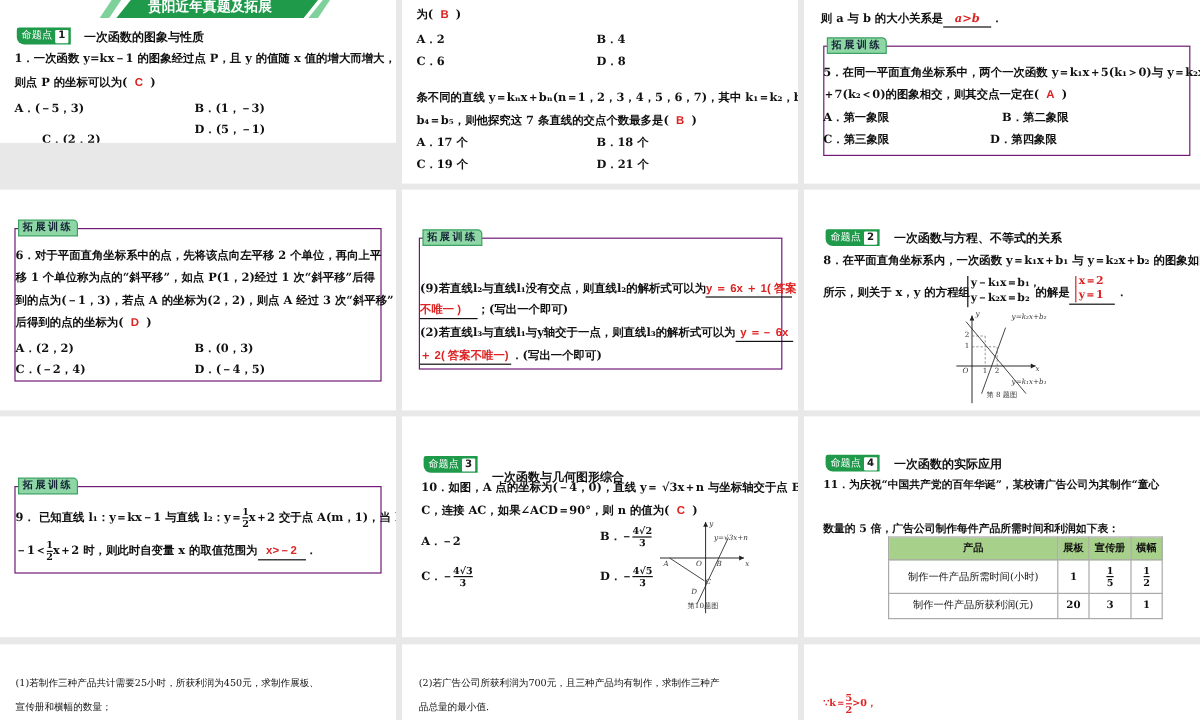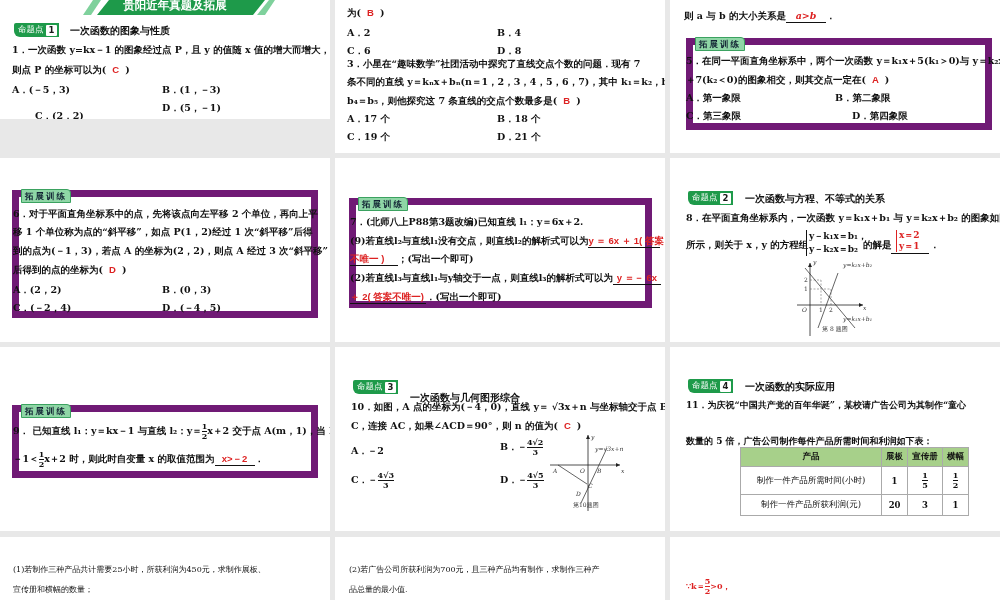--- a/index.html
+++ b/index.html
@@ -8,21 +8,21 @@
   .panel { position: absolute; background: #fff; overflow: hidden; }
   .p { font-size: 9.5px; line-height: 17.5px; position: absolute; white-space: nowrap; }
   .bold { font-weight: bold; }
   .ans { color: #d22; font-weight: bold; font-family: "Liberation Sans", sans-serif; }
   .ansi { color: #d22; font-style: italic; }
   .blank { display: inline-block; border-bottom: 1px solid #111; text-align: center; color: #d22; line-height: 12px; }
   .opt { position: absolute; font-size: 9.5px; font-weight: bold; white-space: nowrap; }
   .badge { position: absolute; display: flex; align-items: center; height: 14px; background: #1e9a4a; border-radius: 2px 0 0 6px; padding: 0 2px 0 4px; color: #fff; font-size: 8.5px; font-family: "DejaVu Sans", sans-serif; }
   .badge .num { background: #fff; color: #1a1a1a; font-weight: bold; margin-left: 2px; padding: 0 3px; font-size: 8.5px; line-height: 11px; border-radius: 1px; }
   .ptitle { position: absolute; font-family: "DejaVu Sans", sans-serif; font-weight: bold; font-size: 10px; }
-  .tz-box { position: absolute; border: 7px solid #701a75; }
+  .tz-box { position: absolute; border: 1px solid #701a75; }
   .tz-tag { position: absolute; left: 2px; top: -8px; background: #8fd6a6; border: 1px solid #3ba260; color: #123; font-size: 8.5px; font-family: "DejaVu Sans", sans-serif; font-weight: bold; padding: 0 3px; letter-spacing: 2px; line-height: 12px; border-radius: 0 4px 0 0; }
   .banner { position: absolute; left: 75px; top: 0; width: 200px; height: 15px; }
   .banner .text { position: absolute; left: 0; right: 0; top: -2px; text-align: center; color: #fff; font-family: "DejaVu Sans", sans-serif; font-weight: bold; font-size: 11.5px; }
   table.tbl { position: absolute; border-collapse: collapse; font-size: 8.5px; text-align: center; }
   table.tbl th { background: #a7d08a; font-family: "DejaVu Sans", sans-serif; font-weight: bold; padding: 3px 4px; border: 1px solid #aaa; }
   table.tbl td { border: 1px solid #aaa; padding: 4px 4px; font-weight: bold; }
   .frac { display: inline-block; vertical-align: middle; text-align: center; line-height: 9px; font-size: 8px; }
   .frac span { display: block; }
   .frac .n { border-bottom: 1px solid #111; }
   .cap { position: absolute; font-size: 6px; color: #333; }
@@ -56,21 +56,20 @@
 </div>
 
 <div class="panel" style="left:335px;top:0;width:330px;height:153px;">
   <div class="p bold" style="left:12px;top:4px;">
     <span>为(</span><span class="ans" style="margin:0 6px;">B</span><span>)</span>
   </div>
   <div class="opt" style="left:12px;top:27px;">A．2</div>
   <div class="opt" style="left:162px;top:27px;">B．4</div>
   <div class="opt" style="left:12px;top:45px;">C．6</div>
   <div class="opt" style="left:162px;top:45px;">D．8</div>
-  <div class="p bold" style="left:12px;top:55px;">3．小星在“趣味数学”社团活动中探究了直线交点个数的问题．现有 7</div>
   <div class="p bold" style="left:12px;top:73px;">条不同的直线 y＝kₙx＋bₙ(n＝1，2，3，4，5，6，7)，其中 k₁＝k₂，b₃＝</div>
   <div class="p bold" style="left:12px;top:92px;">
     <span>b₄＝b₅，则他探究这 7 条直线的交点个数最多是(</span><span class="ans" style="margin:0 6px;">B</span><span>)</span>
   </div>
   <div class="opt" style="left:12px;top:113px;">A．17 个</div>
   <div class="opt" style="left:162px;top:113px;">B．18 个</div>
   <div class="opt" style="left:12px;top:131px;">C．19 个</div>
   <div class="opt" style="left:162px;top:131px;">D．21 个</div>
 </div>
 
@@ -81,21 +80,21 @@
   <div class="tz-box" style="left:16px;top:38px;width:306px;height:92px;">
     <div class="tz-tag">拓展训练</div>
   </div>
   <div class="p bold" style="left:16px;top:52px;">5．在同一平面直角坐标系中，两个一次函数 y＝k₁x＋5(k₁＞0)与 y＝k₂x</div>
   <div class="p bold" style="left:16px;top:71px;">
     <span>＋7(k₂＜0)的图象相交，则其交点一定在(</span><span class="ans" style="margin:0 6px;">A</span><span>)</span>
   </div>
   <div class="opt" style="left:16px;top:92px;">A．第一象限</div>
   <div class="opt" style="left:165px;top:92px;">B．第二象限</div>
   <div class="opt" style="left:16px;top:110px;">C．第三象限</div>
-  <div class="opt" style="left:182px;top:110px;">D．第四象限</div>
+  <div class="opt" style="left:155px;top:110px;">D．第四象限</div>
 </div>
 
 <div class="panel" style="left:0;top:158px;width:330px;height:184px;">
   <div class="tz-box" style="left:12px;top:32px;width:306px;height:128px;">
     <div class="tz-tag">拓展训练</div>
   </div>
   <div class="p bold" style="left:13px;top:47px;">6．对于平面直角坐标系中的点，先将该点向左平移 2 个单位，再向上平</div>
   <div class="p bold" style="left:13px;top:65px;">移 1 个单位称为点的“斜平移”，如点 P(1，2)经过 1 次“斜平移”后得</div>
   <div class="p bold" style="left:13px;top:84px;">到的点为(－1，3)，若点 A 的坐标为(2，2)，则点 A 经过 3 次“斜平移”</div>
   <div class="p bold" style="left:13px;top:103px;">
@@ -104,21 +103,20 @@
   <div class="opt" style="left:13px;top:126px;">A．(2，2)</div>
   <div class="opt" style="left:162px;top:126px;">B．(0，3)</div>
   <div class="opt" style="left:13px;top:144px;">C．(－2，4)</div>
   <div class="opt" style="left:162px;top:144px;">D．(－4，5)</div>
 </div>
 
 <div class="panel" style="left:335px;top:158px;width:330px;height:184px;">
   <div class="tz-box" style="left:14px;top:40px;width:303px;height:110px;">
     <div class="tz-tag">拓展训练</div>
   </div>
-  <div class="p bold" style="left:15px;top:55px;">7．(北师八上P88第3题改编)已知直线  l₁：y＝6x＋2.</div>
   <div class="p bold" style="left:15px;top:74px;">
     <span>(9)若直线l₂与直线l₁没有交点，则直线l₂的解析式可以为</span><span class="blank" style="width:72px;"><span class="ans">y ＝ 6x ＋ 1( 答案</span></span>
   </div>
   <div class="p bold" style="left:15px;top:92px;">
     <span class="blank" style="width:48px;text-align:left;"><span class="ans">不唯一 )</span></span><span>；(写出一个即可)</span>
   </div>
   <div class="p bold" style="left:15px;top:111px;">
     <span>(2)若直线l₃与直线l₁与y轴交于一点，则直线l₃的解析式可以为</span><span class="blank" style="width:48px;"><span class="ans">y ＝－ 6x</span></span>
   </div>
   <div class="p bold" style="left:15px;top:130px;">

